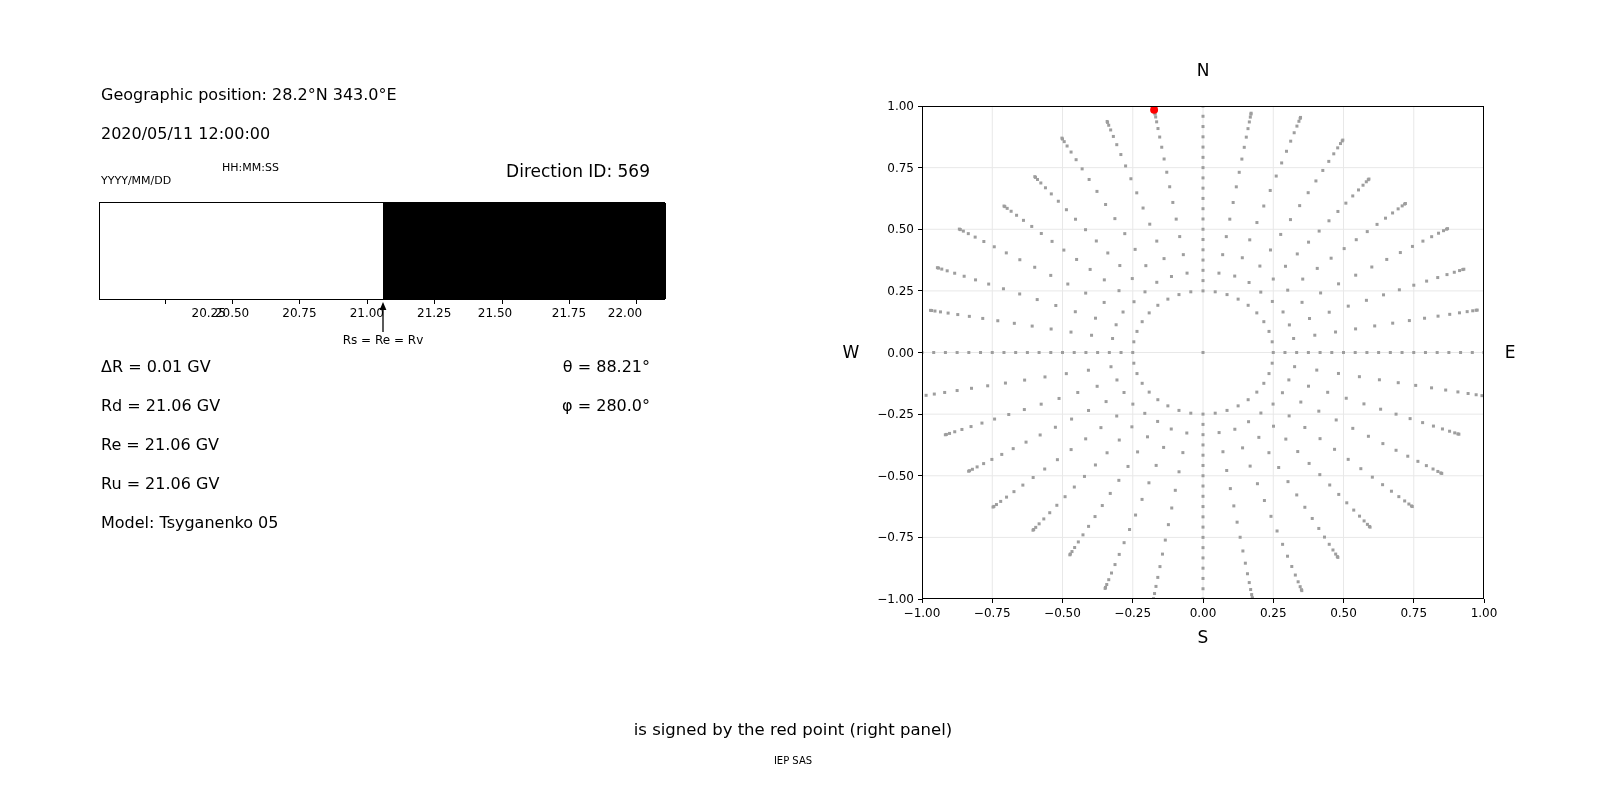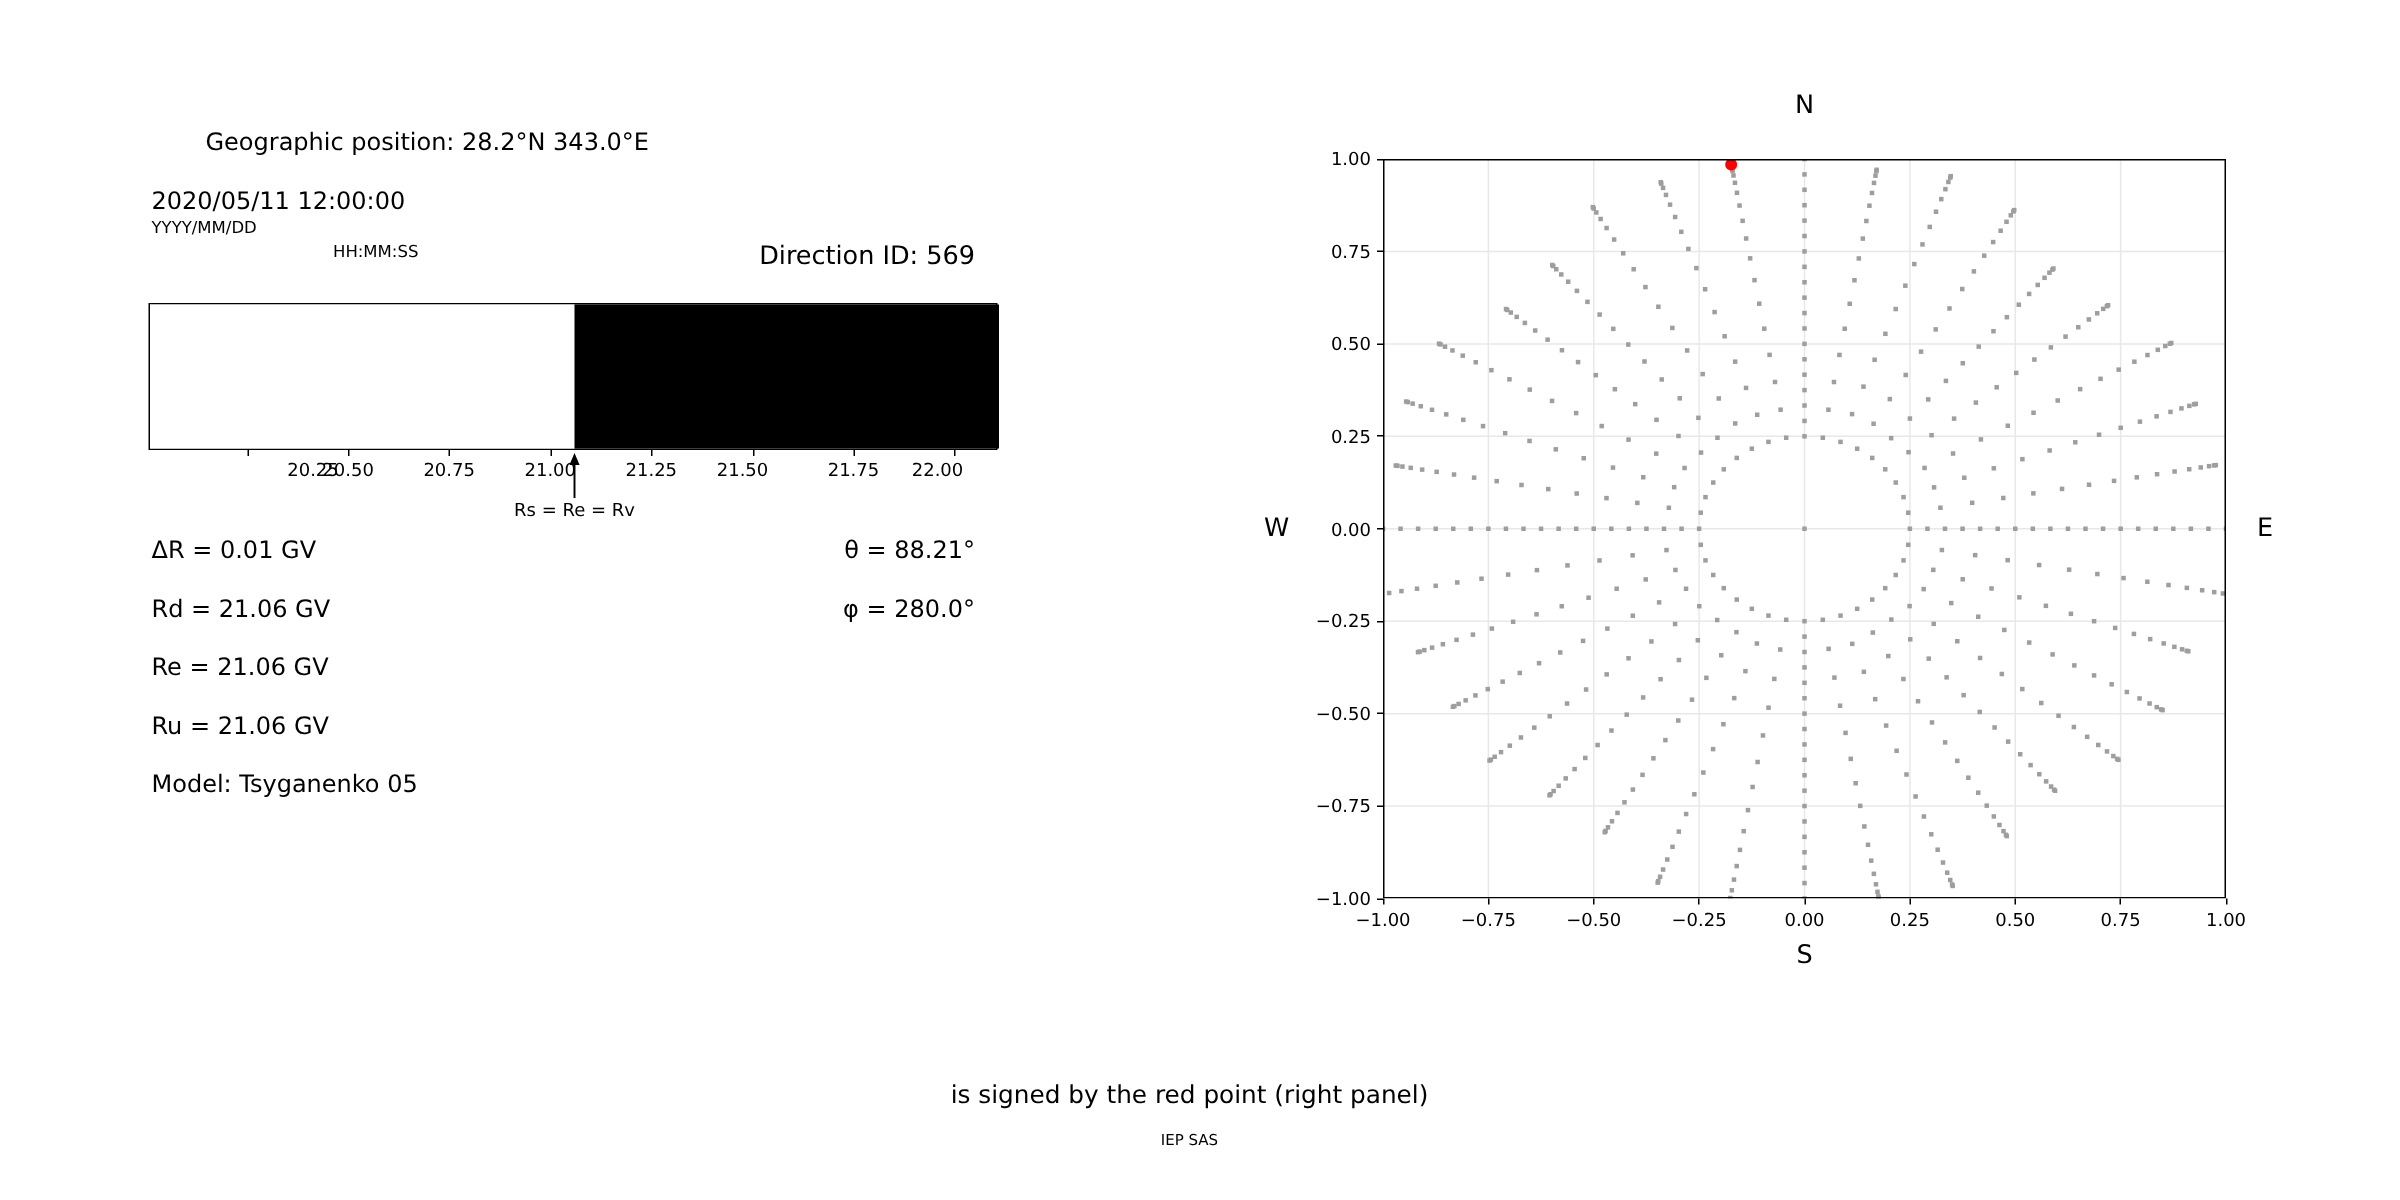--- a/index.html
+++ b/index.html
@@ -25,23 +25,23 @@
   .sky-ytick-label{position:absolute;left:-54px;width:46px;text-align:right;font-size:12px;}
   .sky-xtick-mark{position:absolute;top:493px;width:1px;height:4px;background:#000;}
   .sky-xtick-label{position:absolute;top:500px;font-size:12px;transform:translateX(-50%);}
   .compass{font-size:17px;}
 </style>
 </head>
 <body>
 
 <div class="fig">
 
-  <div class="abs t16" style="left:101px;top:85px;margin-left:36px;">Geographic position: 28.2°N 343.0°E</div>
+  <div class="abs t16" style="left:101px;top:85px;">Geographic position: 28.2°N 343.0°E</div>
   <div class="abs t16" style="left:101px;top:124px;">2020/05/11 12:00:00</div>
-  <div class="abs t11" style="left:101px;top:145px;">YYYY/MM/DD</div>
+  <div class="abs t11" style="left:101px;top:174px;">YYYY/MM/DD</div>
   <div class="abs t11" style="left:222px;top:161px;">HH:MM:SS</div>
   <div class="abs t17 right220" style="left:430px;top:161px;">Direction ID: 569</div>
 
   <div id="bar-chart" class="abs">
     <svg id="bar-arrow" viewBox="0 0 12 30" xmlns="http://www.w3.org/2000/svg" style="left: 277px;">
       <line x1="6" y1="6" x2="6" y2="30" stroke="#000" stroke-width="1.3"></line>
       <polygon points="6,0 2.6,8 9.4,8" fill="#000"></polygon>
     </svg>
     <div id="bar-annotation" style="left: 283px;">Rs = Re = Rv</div>
   <div class="bar-region" style="left: 0px; width: 283px; background: rgb(255, 255, 255);"></div>

